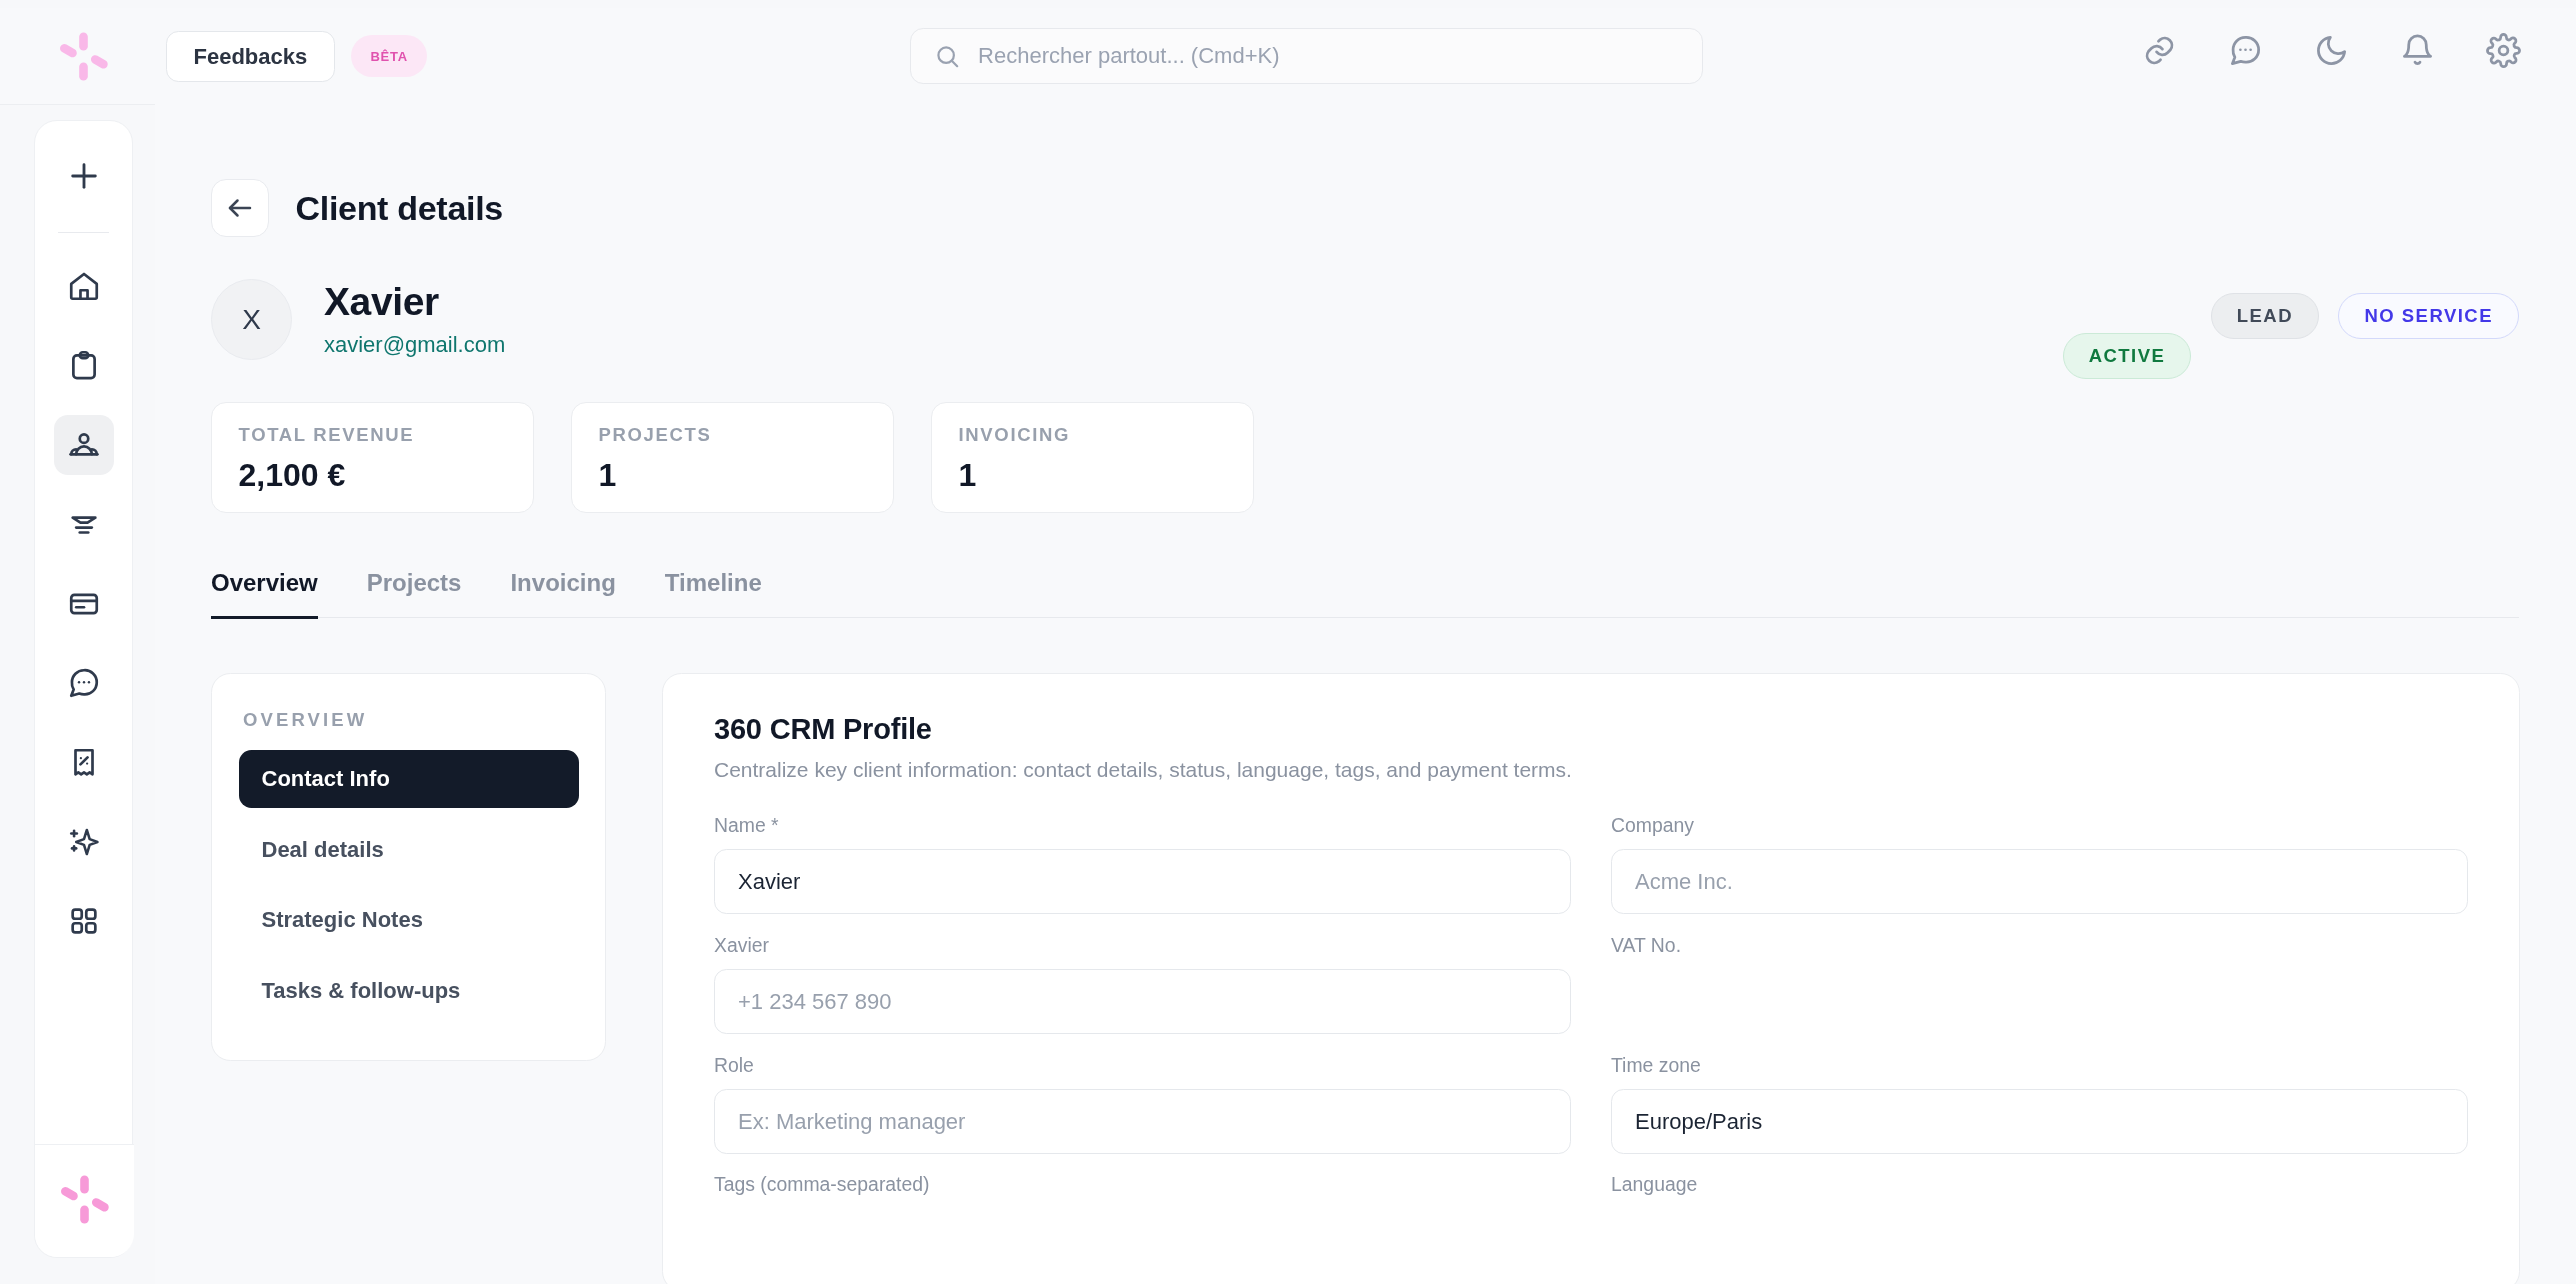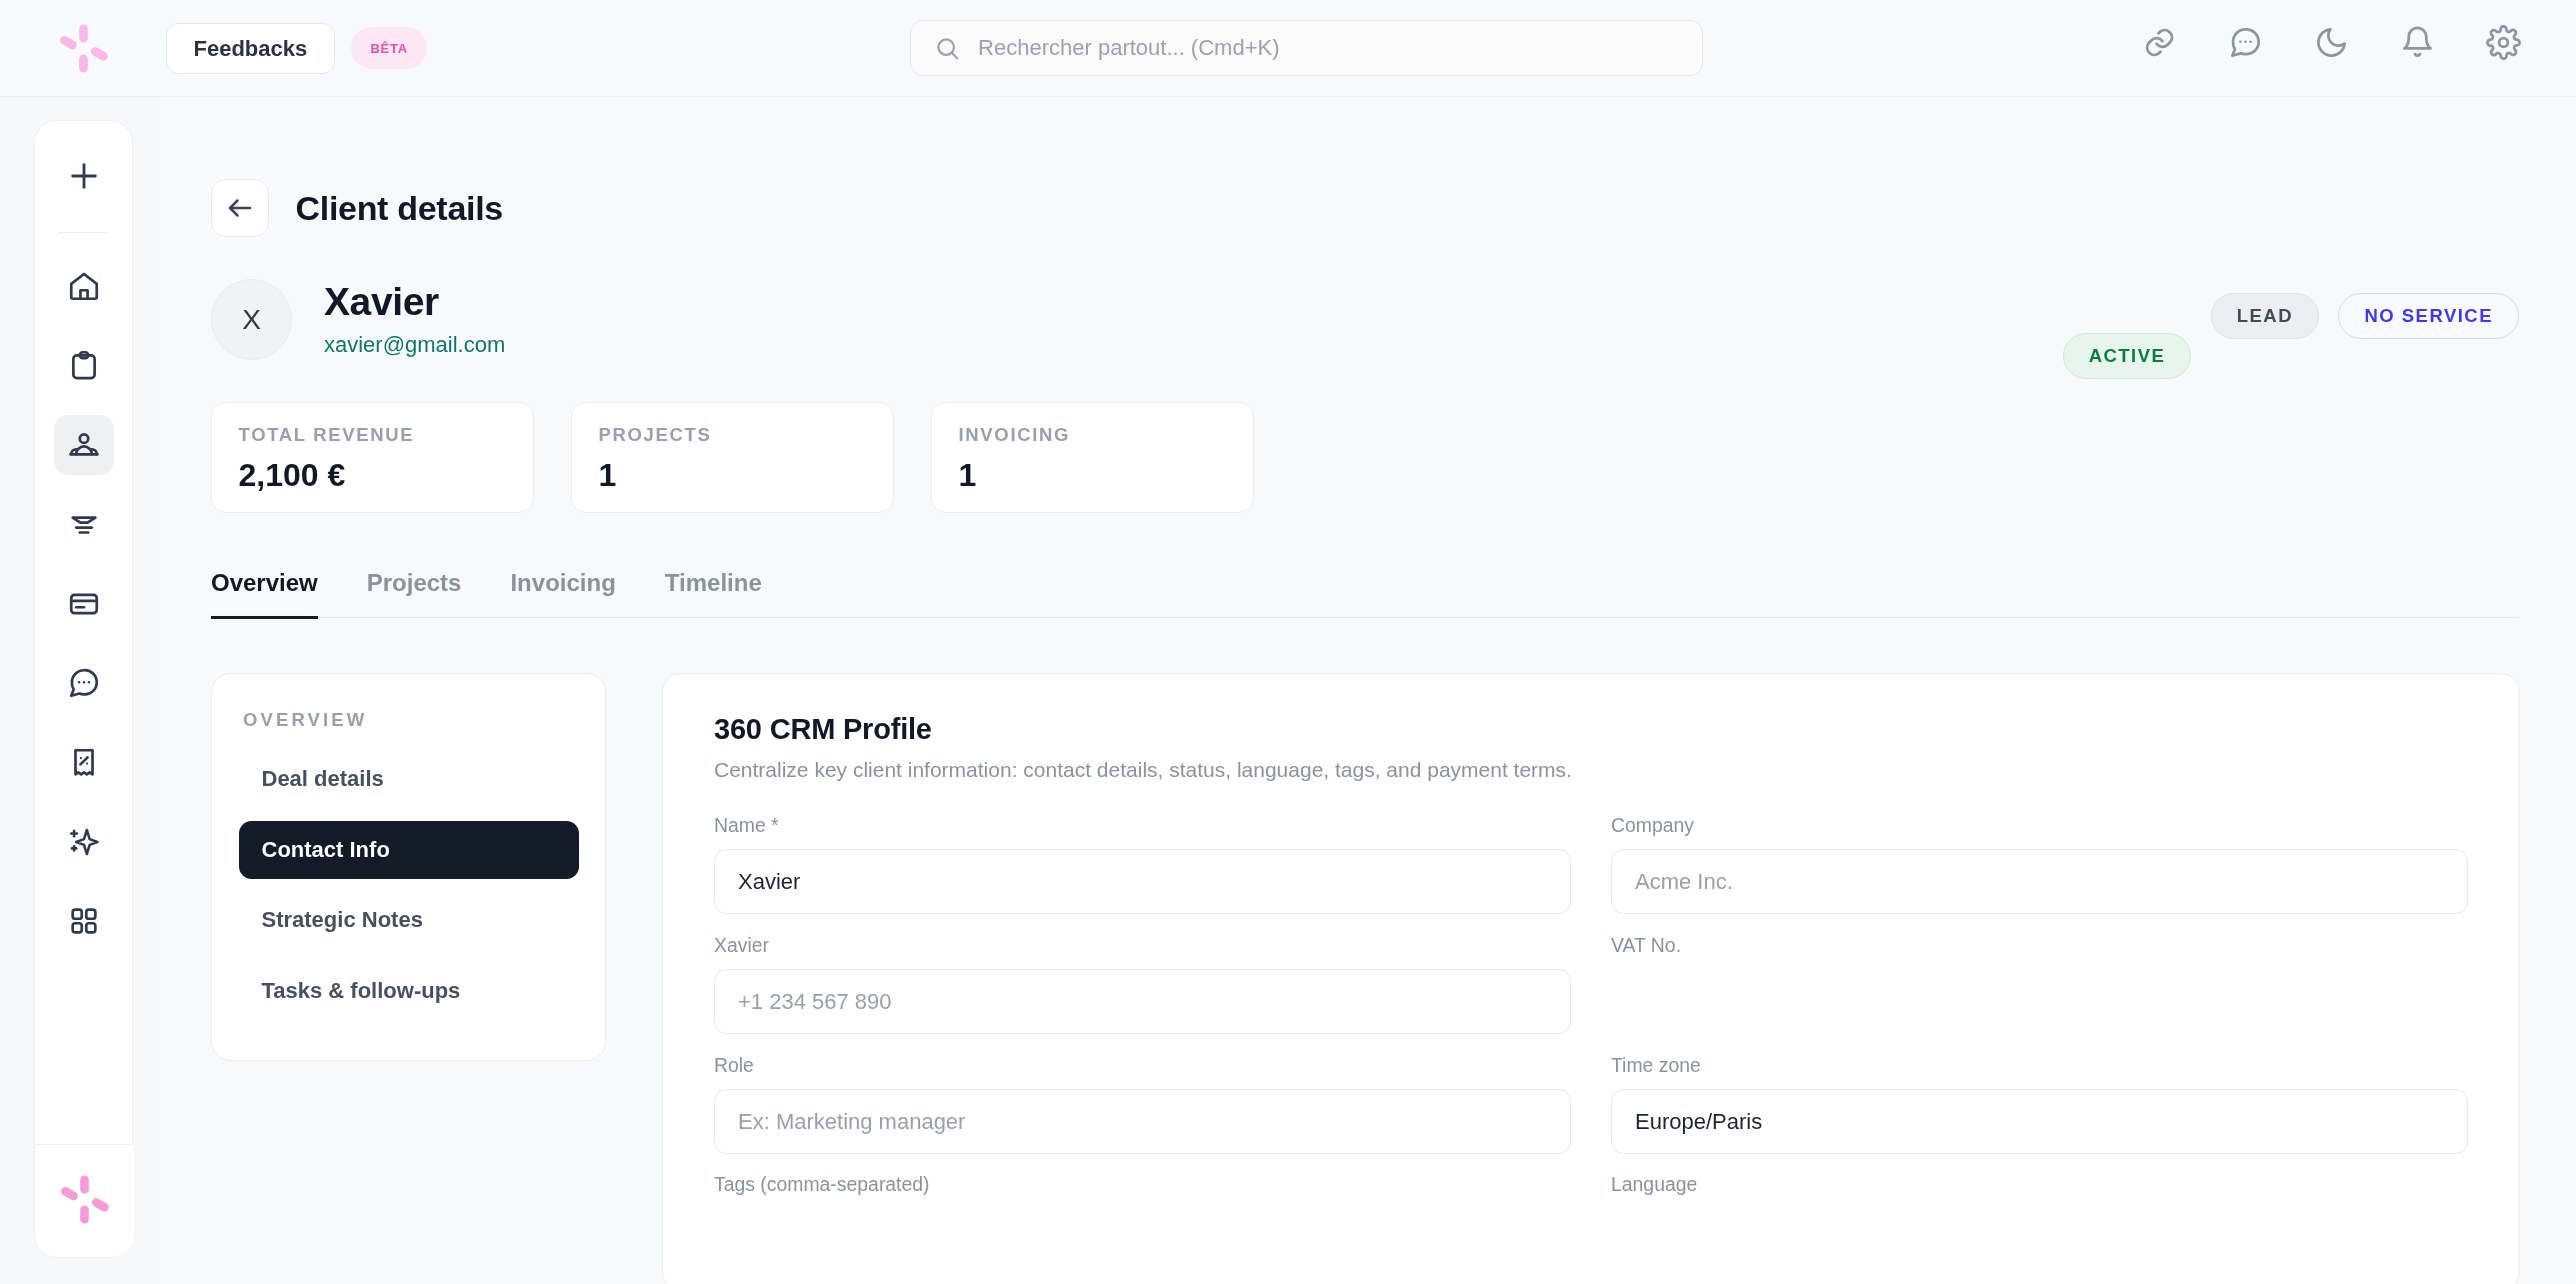--- a/index.html
+++ b/index.html
@@ -6,21 +6,21 @@
   html, body {
     width: 2576px; height: 1284px;
     overflow: hidden;
     background: #f7f8fa;
     font-family: "Liberation Sans", sans-serif;
     -webkit-font-smoothing: antialiased;
   }
 
   
   .topbar {
-    position: absolute; top: 0; left: 0;
+    position: absolute; top: 8px; left: 0;
     width: 2576px; height: 97px;
     background: #f8f9fb;
     border-bottom: 0.9px solid #eceef1;
     display: flex; align-items: center;
   }
   .logo-mark { position: absolute; left: 56px; top: 21px; width: 55px; height: 55px; }
   .feedback-btn {
     position: absolute; left: 166px; top: 23px;
     height: 51px; padding: 0 26.5px;
     background: #ffffff;
@@ -409,22 +409,22 @@
     <div class="tab active">Overview</div>
     <div class="tab">Projects</div>
     <div class="tab">Invoicing</div>
     <div class="tab">Timeline</div>
   </div>
 
   <div class="content">
 
     <div class="subnav">
       <div class="subnav-title">OVERVIEW</div>
+      <div class="subnav-item active">Contact Info</div>
       <div class="subnav-item">Deal details</div>
-      <div class="subnav-item active">Contact Info</div>
       <div class="subnav-item">Strategic Notes</div>
       <div class="subnav-item">Tasks &amp; follow-ups</div>
     </div>
 
     <div class="form-card">
       <div class="form-title">360 CRM Profile</div>
       <div class="form-sub">Centralize key client information: contact details, status, language, tags, and payment terms.</div>
 
       <div class="grid2">
 

